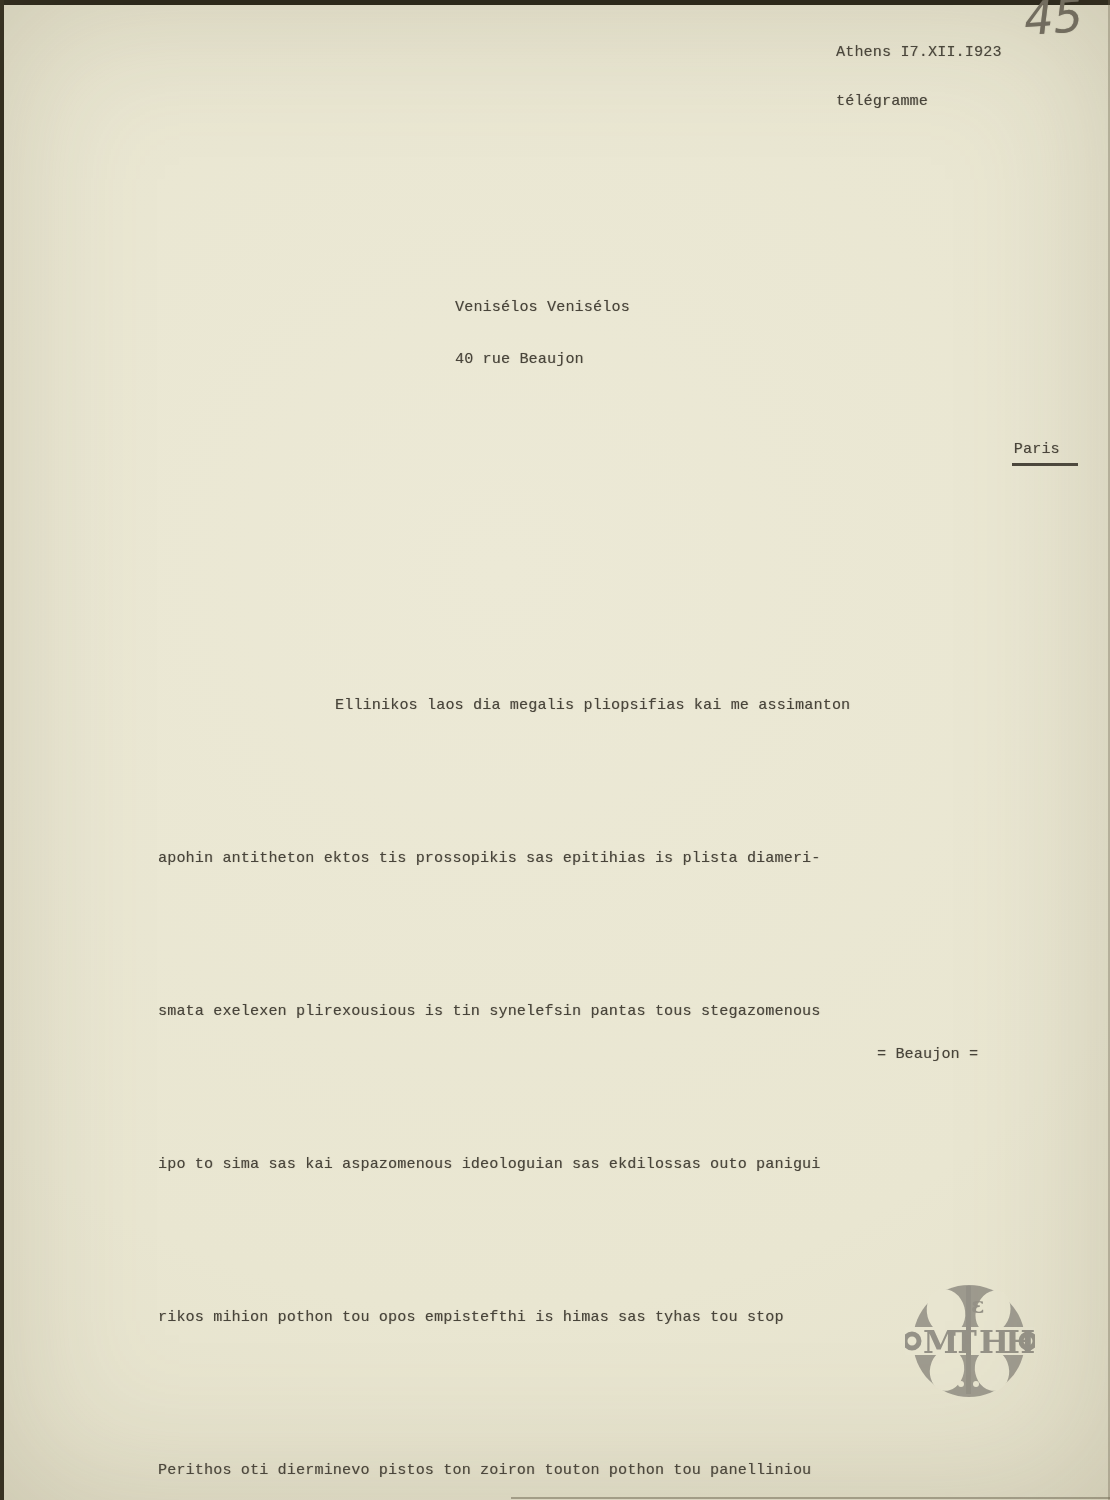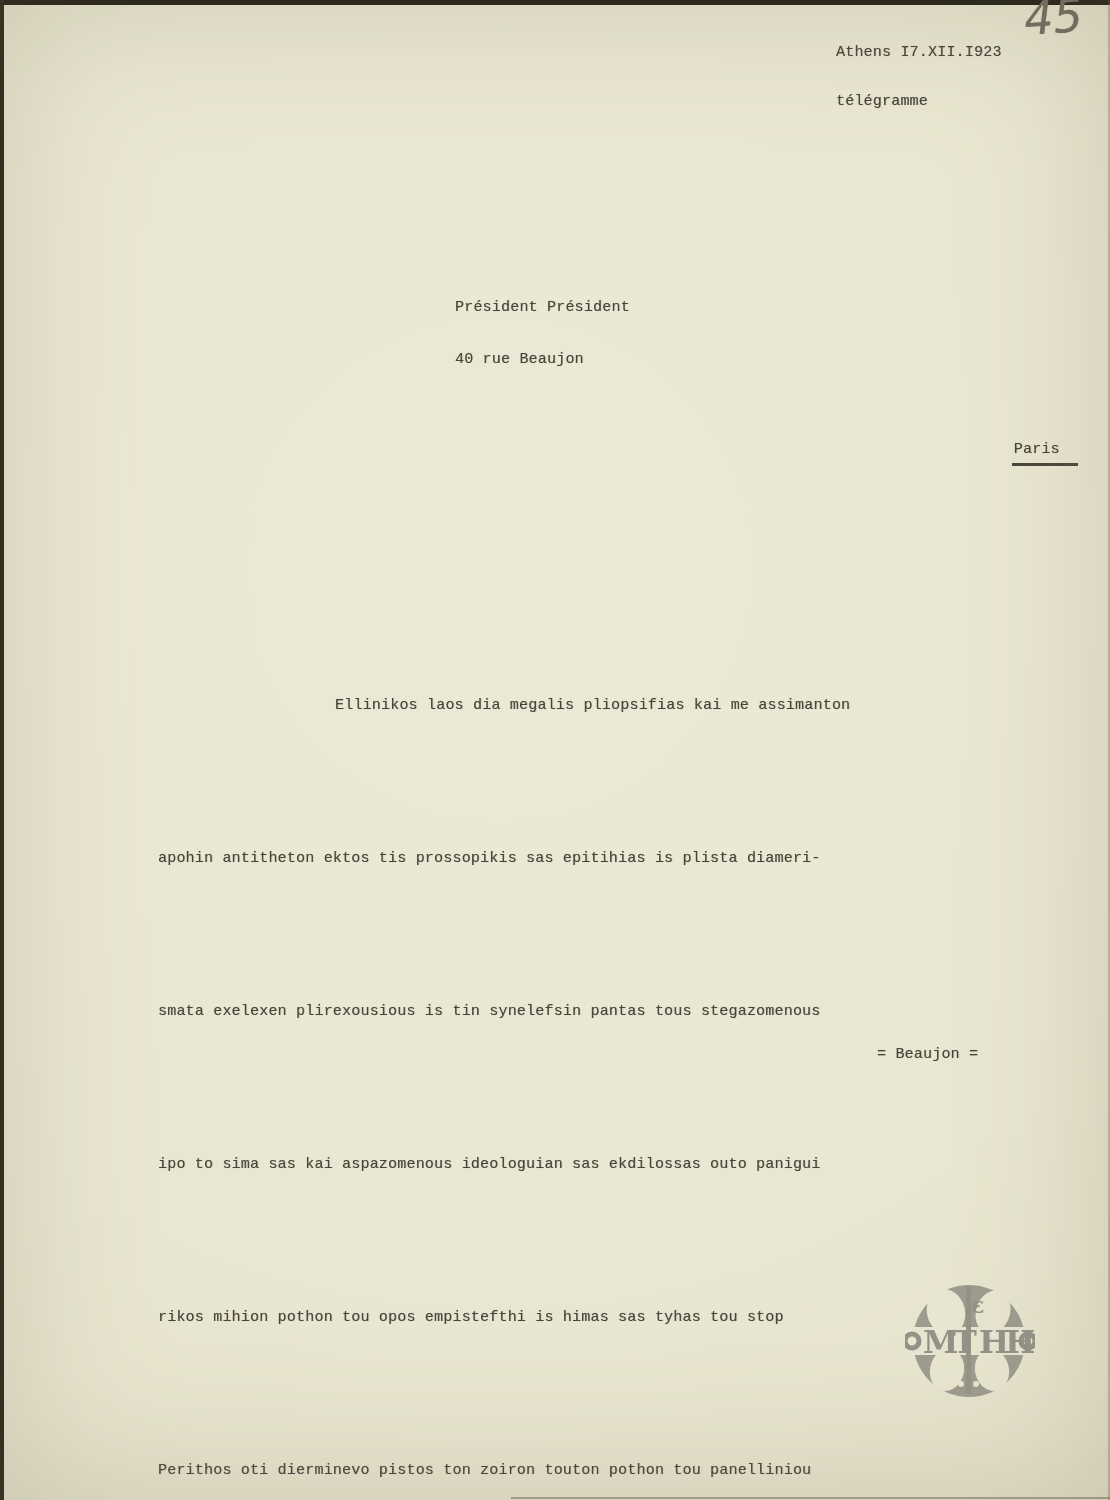--- a/index.html
+++ b/index.html
@@ -75,21 +75,21 @@
   <div class="edge-left"></div>
   <div class="edge-right"></div>
   <div class="edge-bottom"></div>
 
   <div class="pencil-number">45</div>
 
   <div class="typed place-date">Athens I7.XII.I923</div>
 
   <div class="typed doc-type">télégramme</div>
 
-  <div class="typed recipient-name">Président Président</div>
+  <div class="typed recipient-name">Venisélos Venisélos</div>
 
   <div class="typed recipient-street">40 rue Beaujon</div>
 
   <div class="typed recipient-city">
     <span class="underlined">Paris</span>
   </div>
 
   <div class="typed body-text">
     <div class="line indent">Ellinikos laos dia megalis pliopsifias kai me assimanton</div>
     <div class="line">apohin antitheton ektos tis prossopikis sas epitihias is plista diameri-</div>

